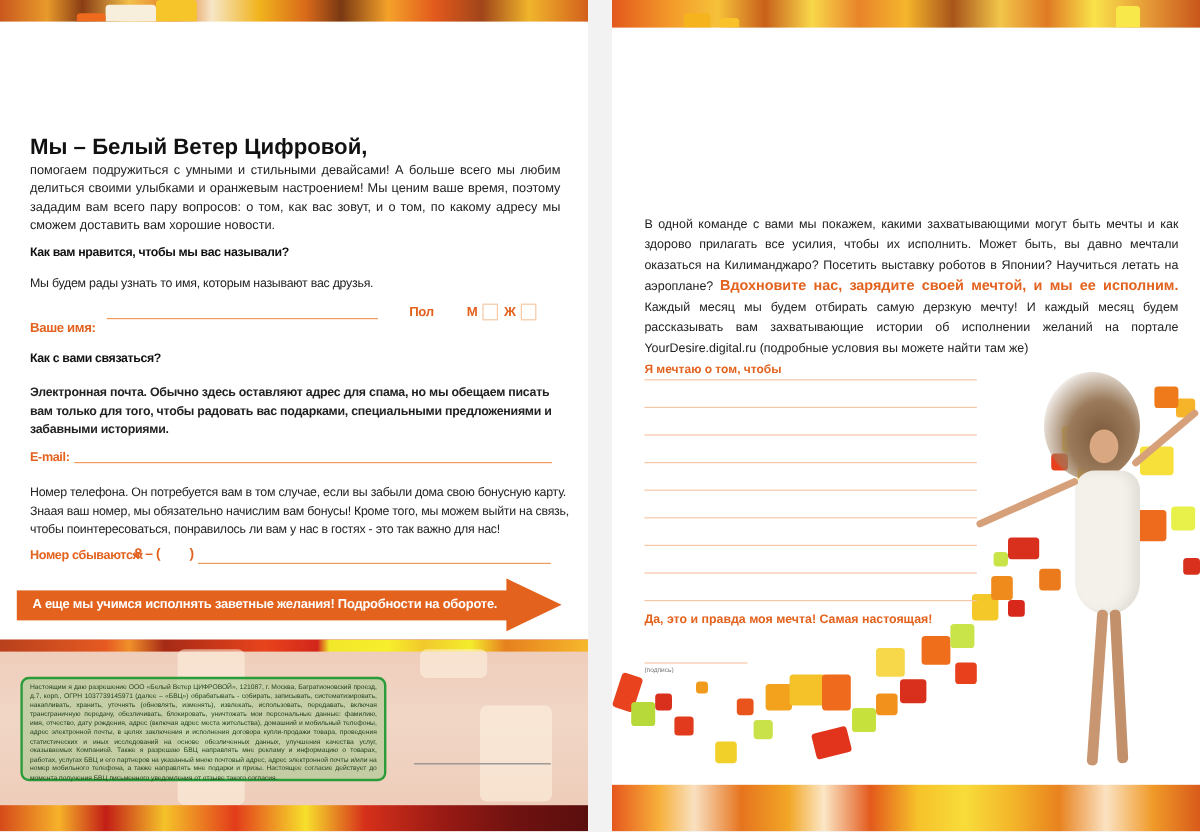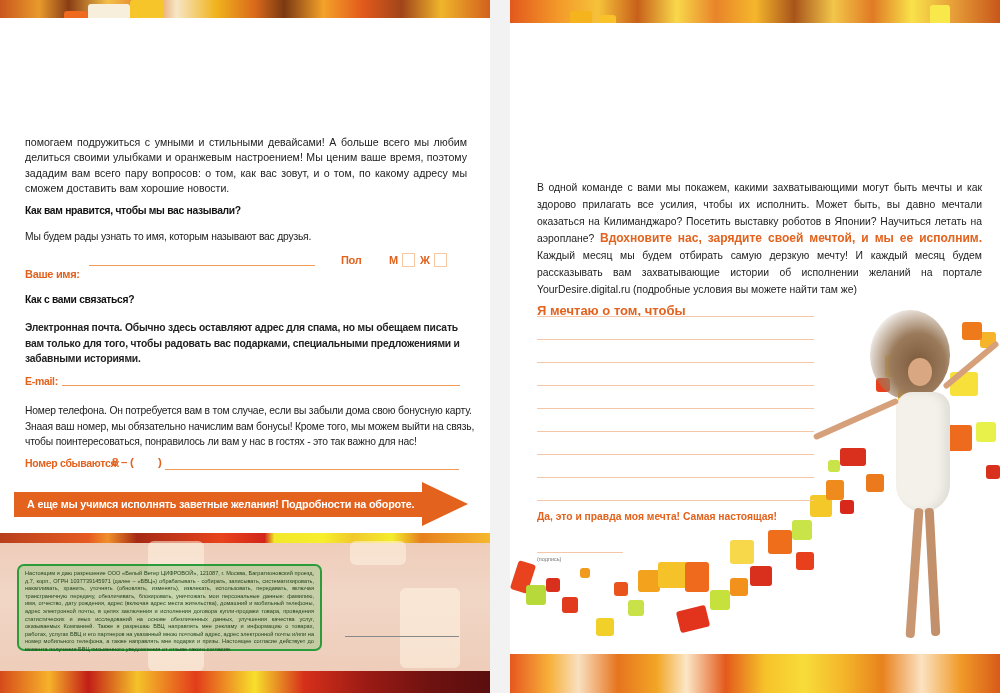--- a/index.html
+++ b/index.html
@@ -52,40 +52,41 @@
   .consent-text { font-size: 5.6px; line-height: 7.6px; color: #1f3d1a; text-align: justify; }
 
   .lawyer-text { position: absolute; left: 345px; top: 569px; width: 130px; font-size: 10px; line-height: 12.5px; font-weight: 700; color: #e2621e; letter-spacing: -0.3px; }
   .sign-line-left { position: absolute; left: 345px; top: 636px; width: 114px; height: 1px; background: #888; }
 
   
   .title-right { position: absolute; left: 27px; top: 48px; font-size: 25px; line-height: 29px; color: #e2621e; font-weight: 700; width: 460px; }
   .lead { position: absolute; left: 27px; top: 116px; width: 445px; font-size: 10.3px; line-height: 16.4px; font-weight: 700; color: #1a1a1a; }
   .body-right { position: absolute; left: 27px; top: 180px; width: 445px; font-size: 10.4px; line-height: 16.8px; color: #222; text-align: justify; }
   .body-right .hl { color: #e2621e; font-weight: 700; font-size: 12px; }
-  .dream-label { position: absolute; left: 27px; top: 303px; font-size: 13px; font-weight: 700; color: #e2621e; }
+  .dream-label { position: absolute; left: 27px; top: 303px; font-size: 10px; font-weight: 700; color: #e2621e; }
   .dream-line { position: absolute; left: 27px; width: 277px; height: 1px; background: #f5c7a8; }
   .confirm { position: absolute; left: 27px; top: 511px; font-size: 10.3px; font-weight: 700; color: #e2621e; white-space: nowrap; }
   .sign-line-right { position: absolute; left: 27px; top: 552px; width: 86px; height: 1px; background: #f5c7a8; }
   .sign-caption { position: absolute; left: 27px; top: 556px; font-size: 5.5px; color: #777; }
 
   .photo-area { position: absolute; left: 0; top: 300px; width: 490px; height: 355px; }
   .cube { position: absolute; border-radius: 3px; }
   .girl { position: absolute; }
 </style>
 </head>
 <body>
 
 <div class="page page-left">
   <div class="banner banner-top left">
     <div class="cube" style="left:88px; width:42px; height:14px; background:#f7efdc;"></div>
     <div class="cube" style="left:64px; width:24px; height:7px; background:#f06a1e;"></div>
     <div class="cube" style="left:130px; width:34px; height:18px; background:#f6c52a;"></div>
   </div>
 
+  <div class="subtitle-left">Мы – Белый Ветер Цифровой,</div>
   <div class="intro">помогаем подружиться с умными и стильными девайсами! А больше всего мы любим делиться своими улыбками и оранжевым настроением! Мы ценим ваше время, поэтому зададим вам всего пару вопросов: о том, как вас зовут, и о том, по какому адресу мы сможем доставить вам  хорошие  новости.</div>
 
   <div class="q-bold" style="top:205px;">Как вам нравится, чтобы мы вас называли?</div>
   <div class="note" style="top:229px;">Мы будем рады узнать то имя, которым называют вас друзья.</div>
 
   <div class="field-label" style="left:25px; top:268px;">Ваше имя:</div>
   <div class="field-line" style="left:89px; top:265px; width:226px;"></div>
   <div class="field-label" style="left:341px; top:254px;">Пол</div>
   <div class="field-label" style="left:389px; top:254px;">М</div>
   <div class="checkbox" style="left:402px; top:253px;"></div>

